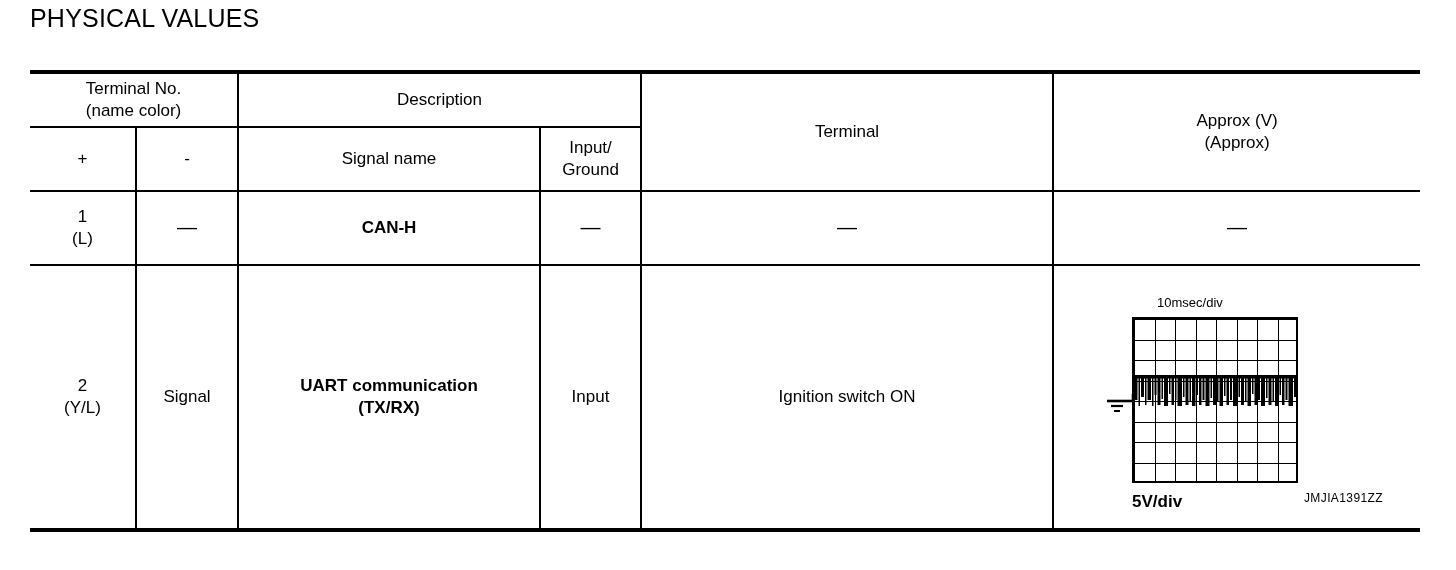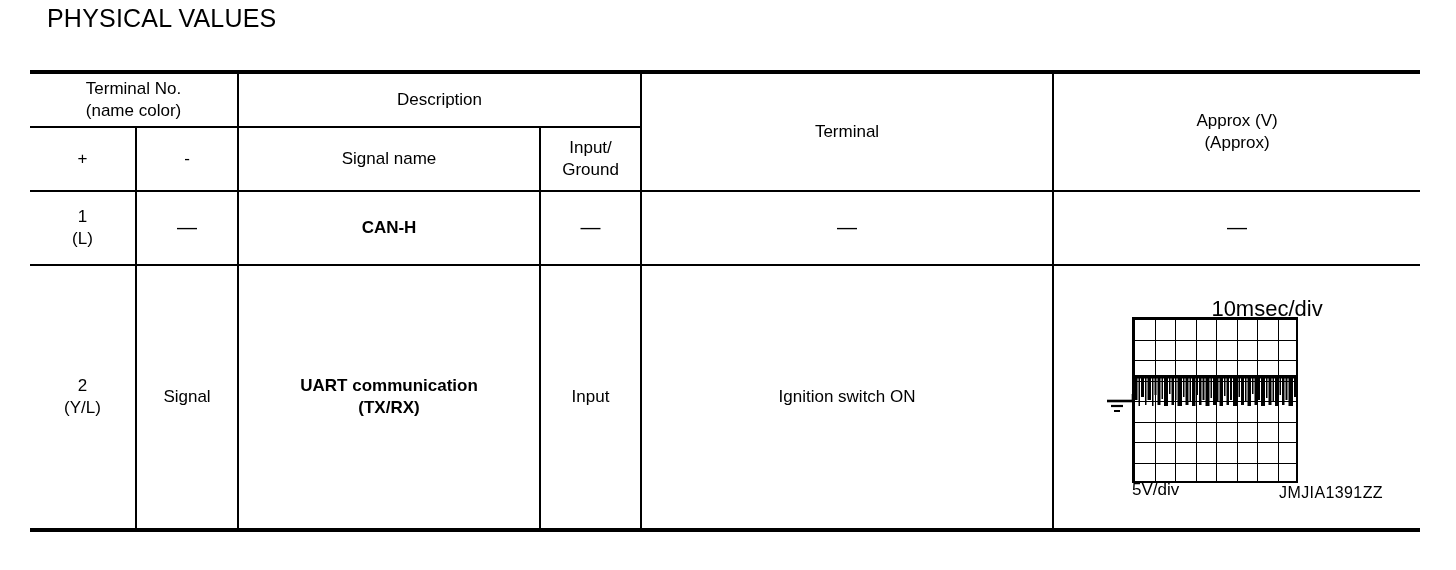--- a/index.html
+++ b/index.html
@@ -16,21 +16,20 @@
     position: relative;
   }
 
   #page-title {
     position: absolute;
     left: 30px;
     top: 4px;
     font-size: 25px;
     letter-spacing: 0.2px;
     white-space: nowrap;
-    margin-left: 17px;
   }
 
   
   #spec-table {
     position: absolute;
     left: 30px;
     top: 70px;
     width: 1390px;
     border-collapse: collapse;
     table-layout: fixed;
@@ -59,48 +58,49 @@
     position: relative;
     width: 280px;
     height: 205px;
     margin: 0 auto;
   }
   .scope-top-label {
     position: absolute;
     left: 60px;
     top: 0px;
     width: 220px;
-    text-align: center;
-    font-size: 22px;
+    text-align: left;
+    font-size: 13px;
     white-space: nowrap;
   }
   .scope-grid {
     position: absolute;
     left: 35px;
     top: 22px;
     width: 166px;
     height: 166px;
     border: 2px solid #000;
     box-sizing: border-box;
     background:
       repeating-linear-gradient(to right,  #000 0 1px, transparent 1px 20.5px),
       repeating-linear-gradient(to bottom, #000 0 1px, transparent 1px 20.5px);
   }
   .scope-bottom-label {
     position: absolute;
     left: 35px;
-    top: 184px;
+    top: 196px;
     font-size: 17px;
     white-space: nowrap;
+    font-weight: bold;
   }
   .scope-caption {
     position: absolute;
     right: -6px;
-    top: 188px;
-    font-size: 16px;
+    top: 196px;
+    font-size: 12px;
     letter-spacing: 0.4px;
     white-space: nowrap;
   }
   .ground-symbol {
     position: absolute;
     left: 8px;
     top: 98px;
     width: 30px;
     height: 22px;
   }

